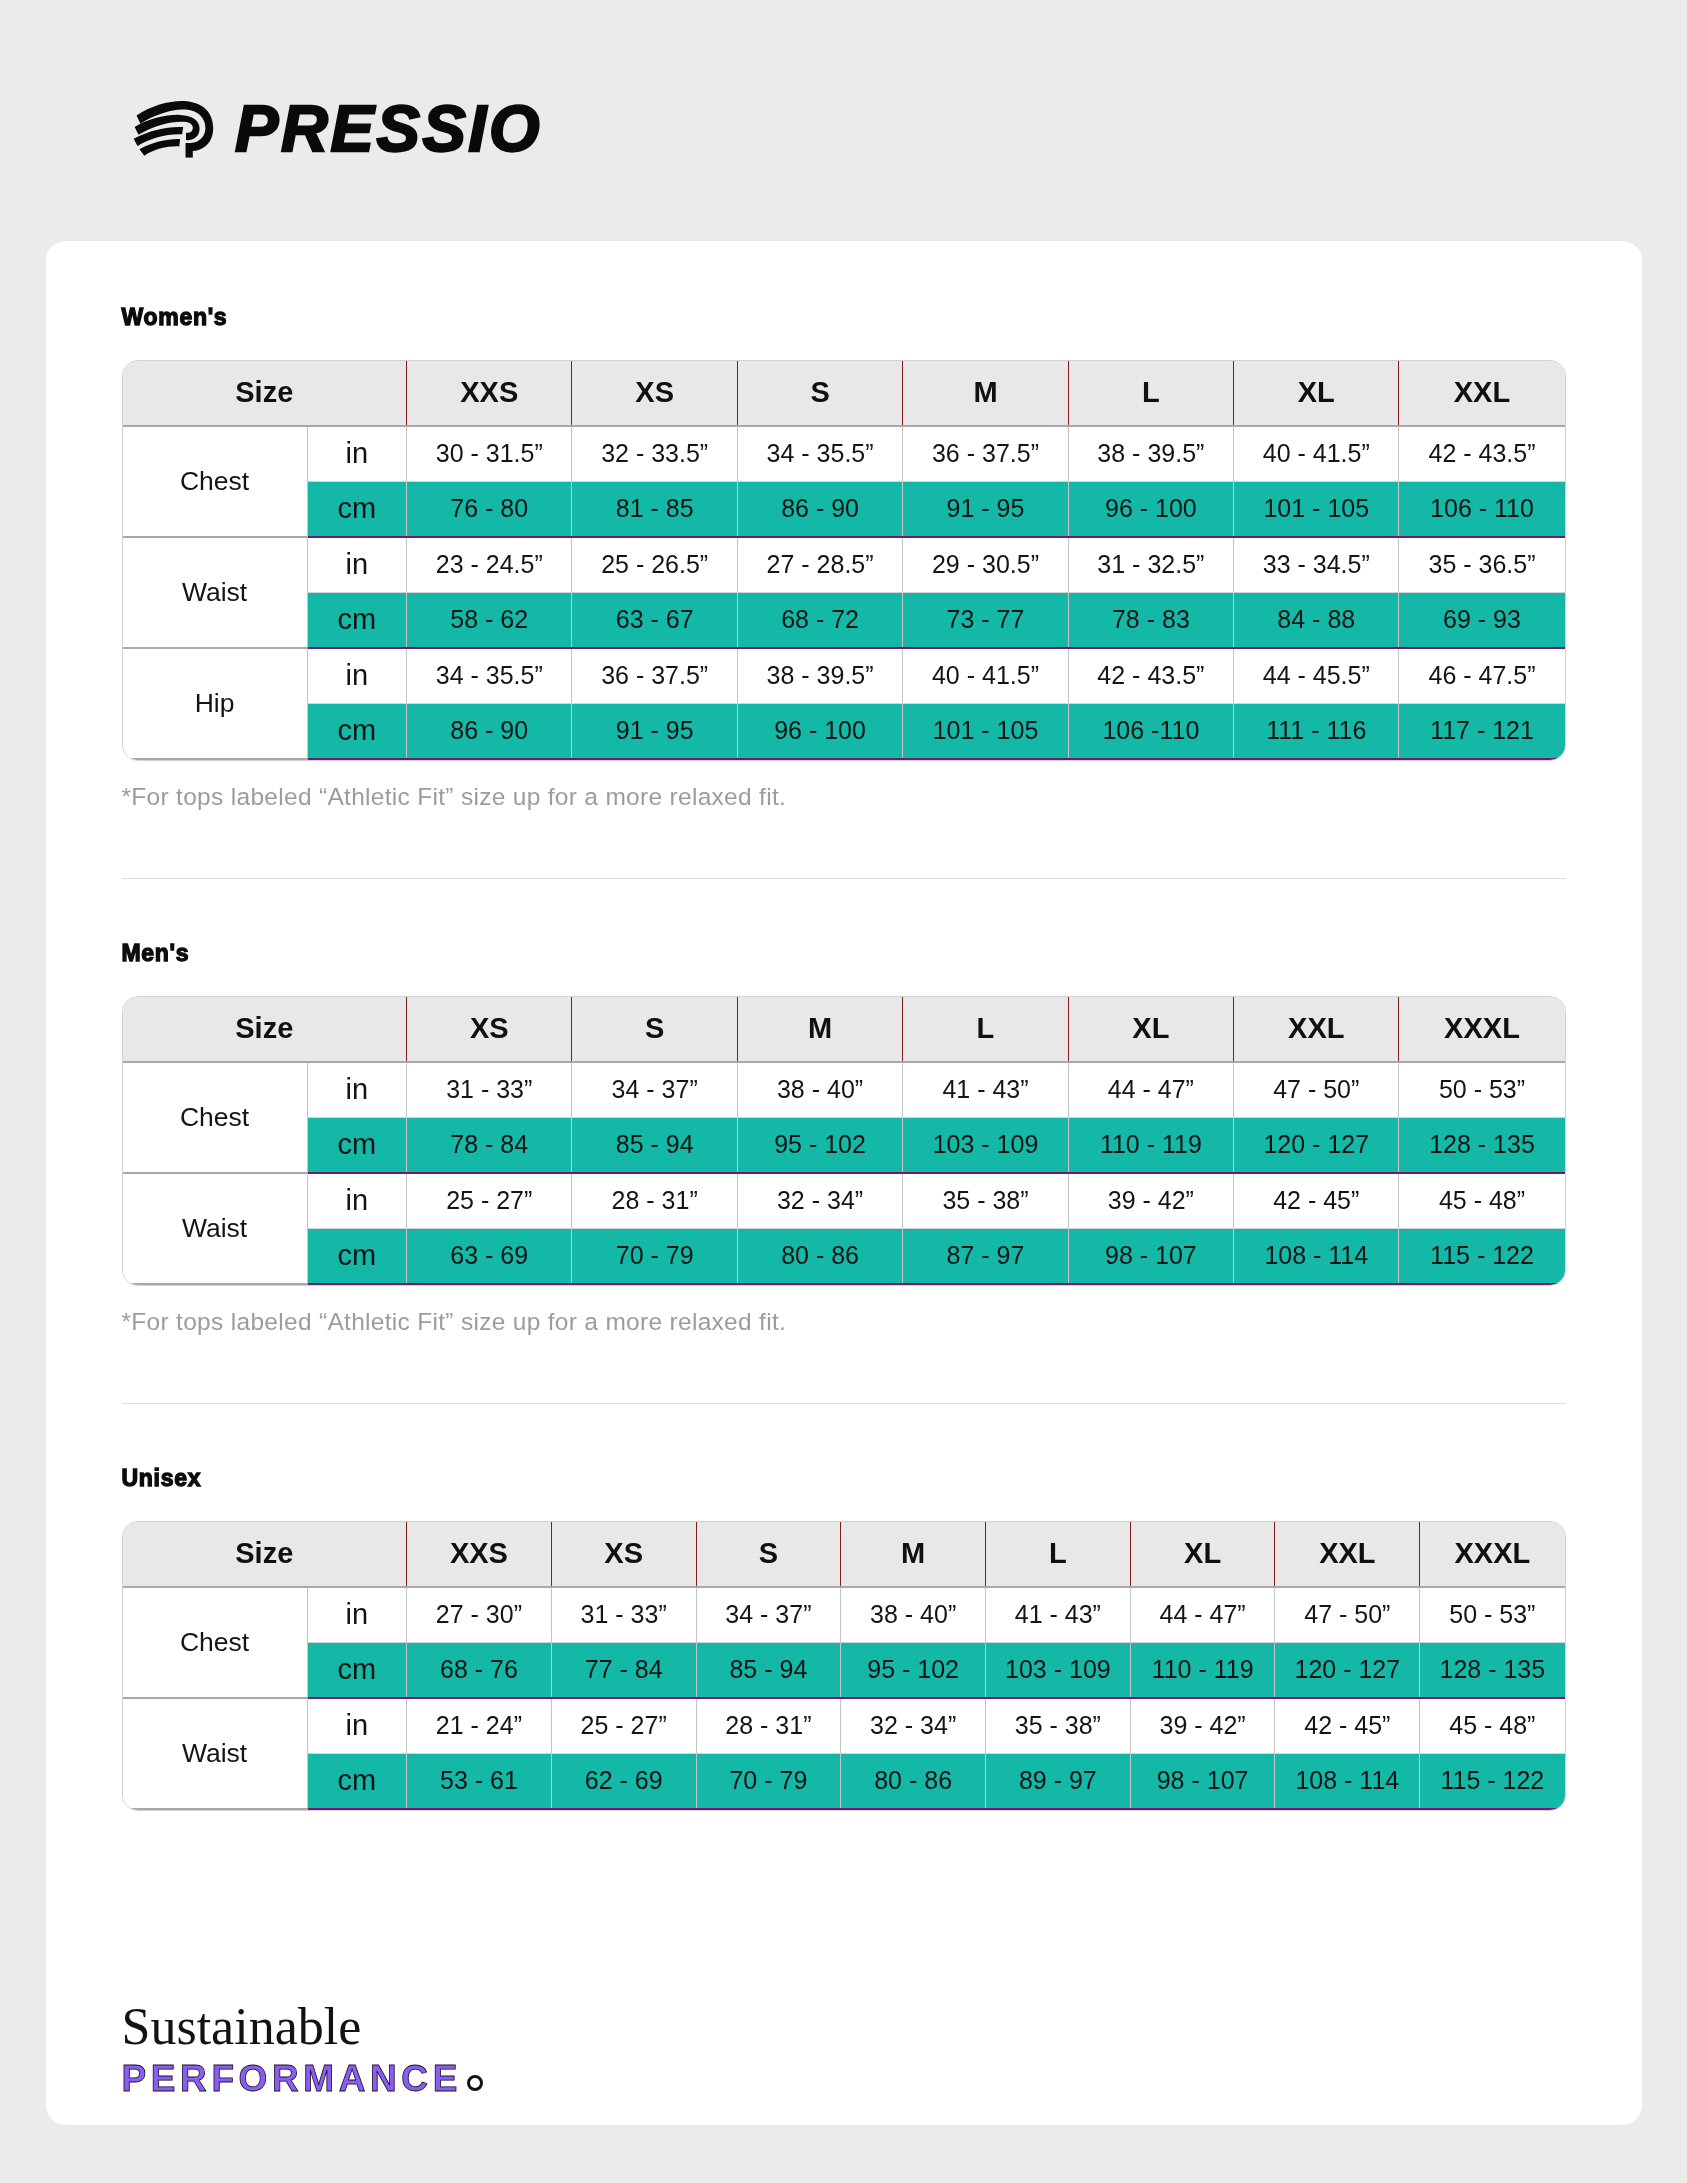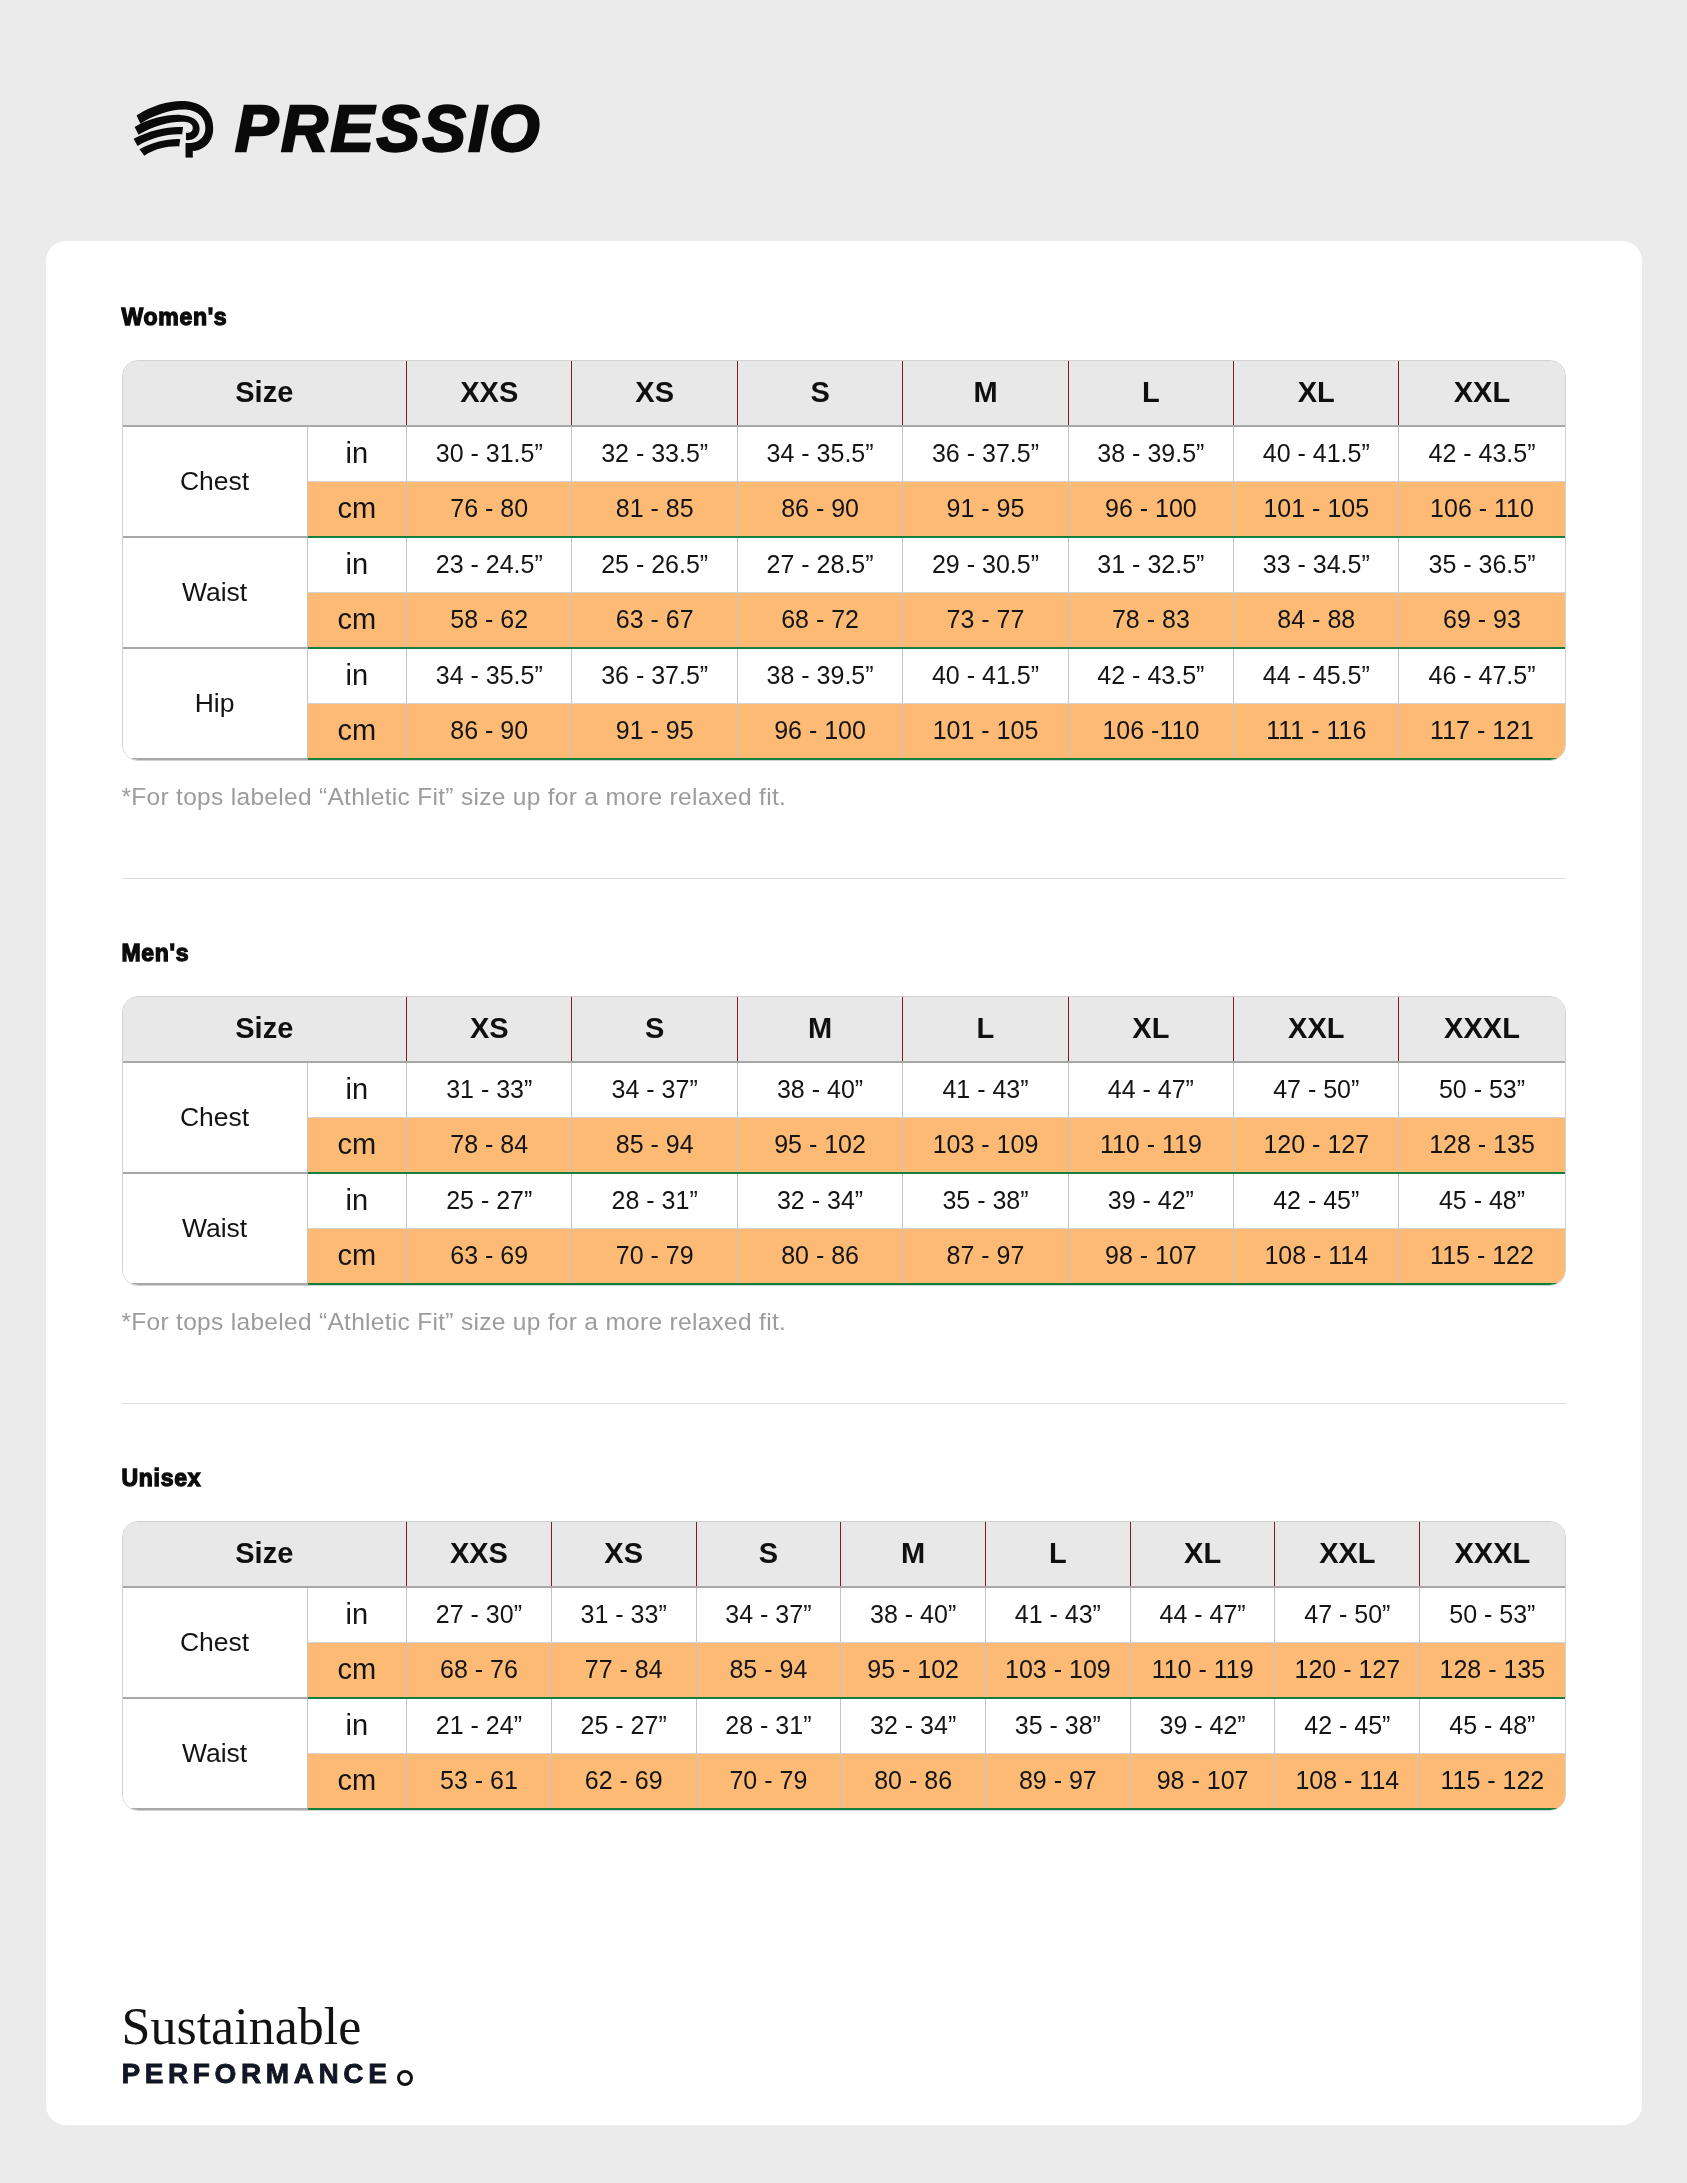--- a/index.html
+++ b/index.html
@@ -53,36 +53,36 @@
   }
   .size-table th + th{border-left:1px solid #7f1d1d;}
   .size-table td{
     height:54px;font-size:25px;color:#141414;text-align:center;vertical-align:middle;
     padding:0;background:#fff;
   }
   .size-table td.measure{font-size:26.5px;border-bottom:2px solid #a8a8a8;}
   .size-table td.unit{font-size:29px;border-left:1px solid #c4c4c4;}
   .size-table td.val{border-left:1px solid #c4c4c4;}
   .size-table tr.u-in td.unit, .size-table tr.u-in td.val{border-bottom:1px solid #d4d4d4;}
-  .size-table tr.u-cm td.unit, .size-table tr.u-cm td.val{background:#fdba74;border-bottom:2px solid #15803d;}
+  .size-table tr.u-cm td.unit, .size-table tr.u-cm td.val{background:#14b8a6;border-bottom:2px solid #701a75;}
   .size-table tbody tr:last-child td{border-bottom:none;}
   .footnote{
     margin:22.5px 0 0;font-size:24.5px;color:#9c9c9c;letter-spacing:0.3px;
   }
   .divider{
     border:none;border-top:1.3px solid #dcdcdc;margin:67px 0 0;
   }
   
   .footer-lockup{margin-top:187px;}
   .footer-serif{
     font-family:"Liberation Serif", serif;
     font-size:52px;color:#121212;line-height:1.1;letter-spacing:0;
   }
   .footer-sans{
-    margin-top:2.6px;font-size:28px;font-weight:700;letter-spacing:4.6px;color:#0f172a;
+    margin-top:2.6px;font-size:37px;font-weight:700;letter-spacing:4.6px;color:#8b5cf6;
     -webkit-text-stroke:0.8px #121212;display:flex;align-items:center;
   }
   .ring-mark{
     display:inline-block;width:10px;height:10px;border:3.3px solid #121212;
     border-radius:50%;margin-left:5.3px;margin-top:9.3px;
   }
 </style>
 </head>
 <body>
 

